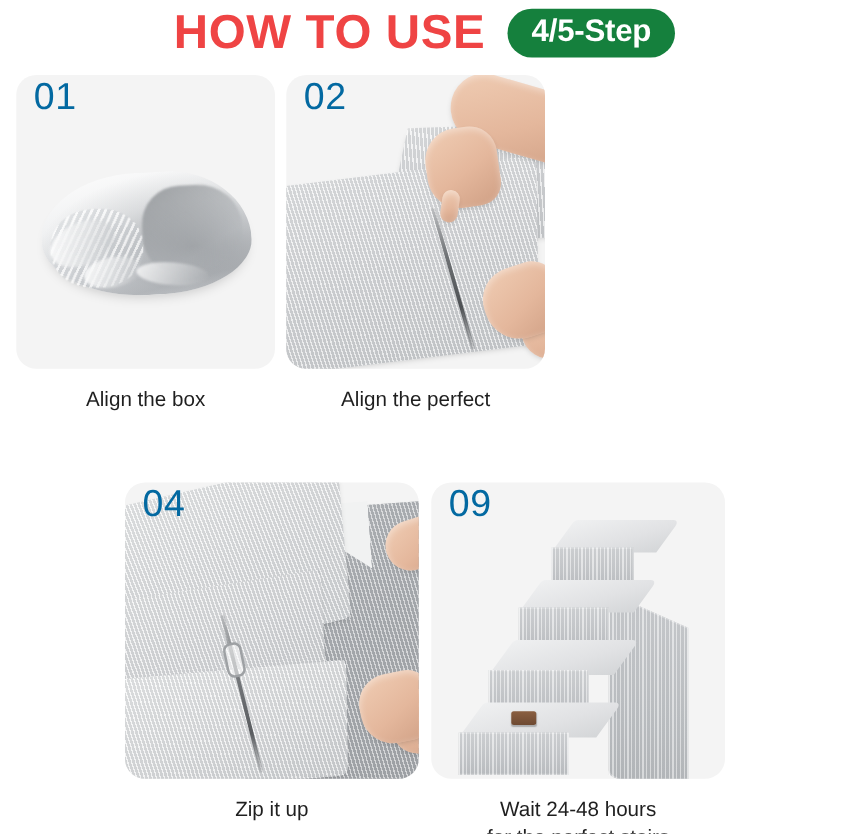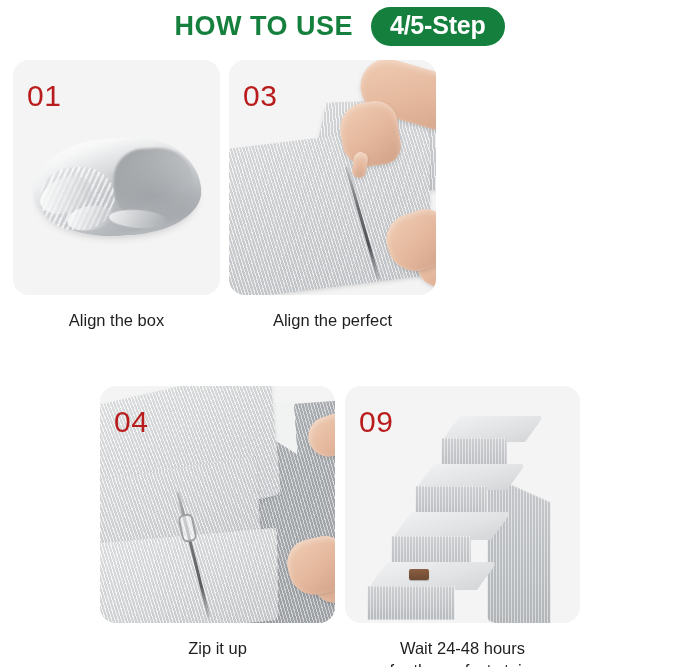--- a/index.html
+++ b/index.html
@@ -21,24 +21,24 @@
     left: 0;
     top: 0;
     width: 679px;
     height: 52px;
     display: flex;
     align-items: center;
     justify-content: center;
     gap: 18px;
   }
   .header-title {
-    font-size: 27px;
+    font-size: 38px;
     font-weight: 700;
     letter-spacing: 0.5px;
-    color: #15803d;
+    color: #ef4444;
     line-height: 1;
   }
   .header-badge {
     background: #15803d;
     color: #ffffff;
     border-radius: 999px;
     padding: 6px 19px 8px 19px;
     font-size: 25px;
     font-weight: 700;
     line-height: 1;
@@ -68,24 +68,24 @@
     background: #f4f4f4;
     border-radius: 16px;
     position: relative;
     overflow: hidden;
   }
   .row-2 .card { height: 237px; margin-top: 11px; }
 
   .card-number {
     position: absolute;
     left: 14px;
-    top: 21px;
+    top: 3px;
     font-size: 30px;
     font-weight: 400;
-    color: #b91c1c;
+    color: #0369a1;
     letter-spacing: 0.5px;
     line-height: 1;
     z-index: 5;
   }
 
   .caption {
     margin-top: 14px;
     font-size: 16.5px;
     color: #1f1f1f;
     text-align: center;
@@ -380,21 +380,21 @@
         <div class="bag-fold" style="left:54px;top:146px;width:46px;height:24px;transform:rotate(-10deg);"></div>
         <div class="bag-fold" style="left:96px;top:150px;width:58px;height:18px;transform:rotate(4deg);background:linear-gradient(120deg,rgba(255,255,255,.8),rgba(160,164,168,.3));"></div>
       </div>
     </div>
     <div class="caption">Align the box</div>
   </div>
 
 
   <div class="step">
     <div class="card">
-      <div class="card-number">03</div>
+      <div class="card-number">02</div>
       <div class="art">
         <div class="slab c3-slab-back">
             <div class="slab-tex"></div>
           </div>
         <div class="slab c3-slab-front">
             <div class="slab-tex"></div>
           </div>
         <div class="c3-zip-line"></div>
         <div class="hand c3-arm-top"></div>
         <div class="hand c3-hand-top"></div>

